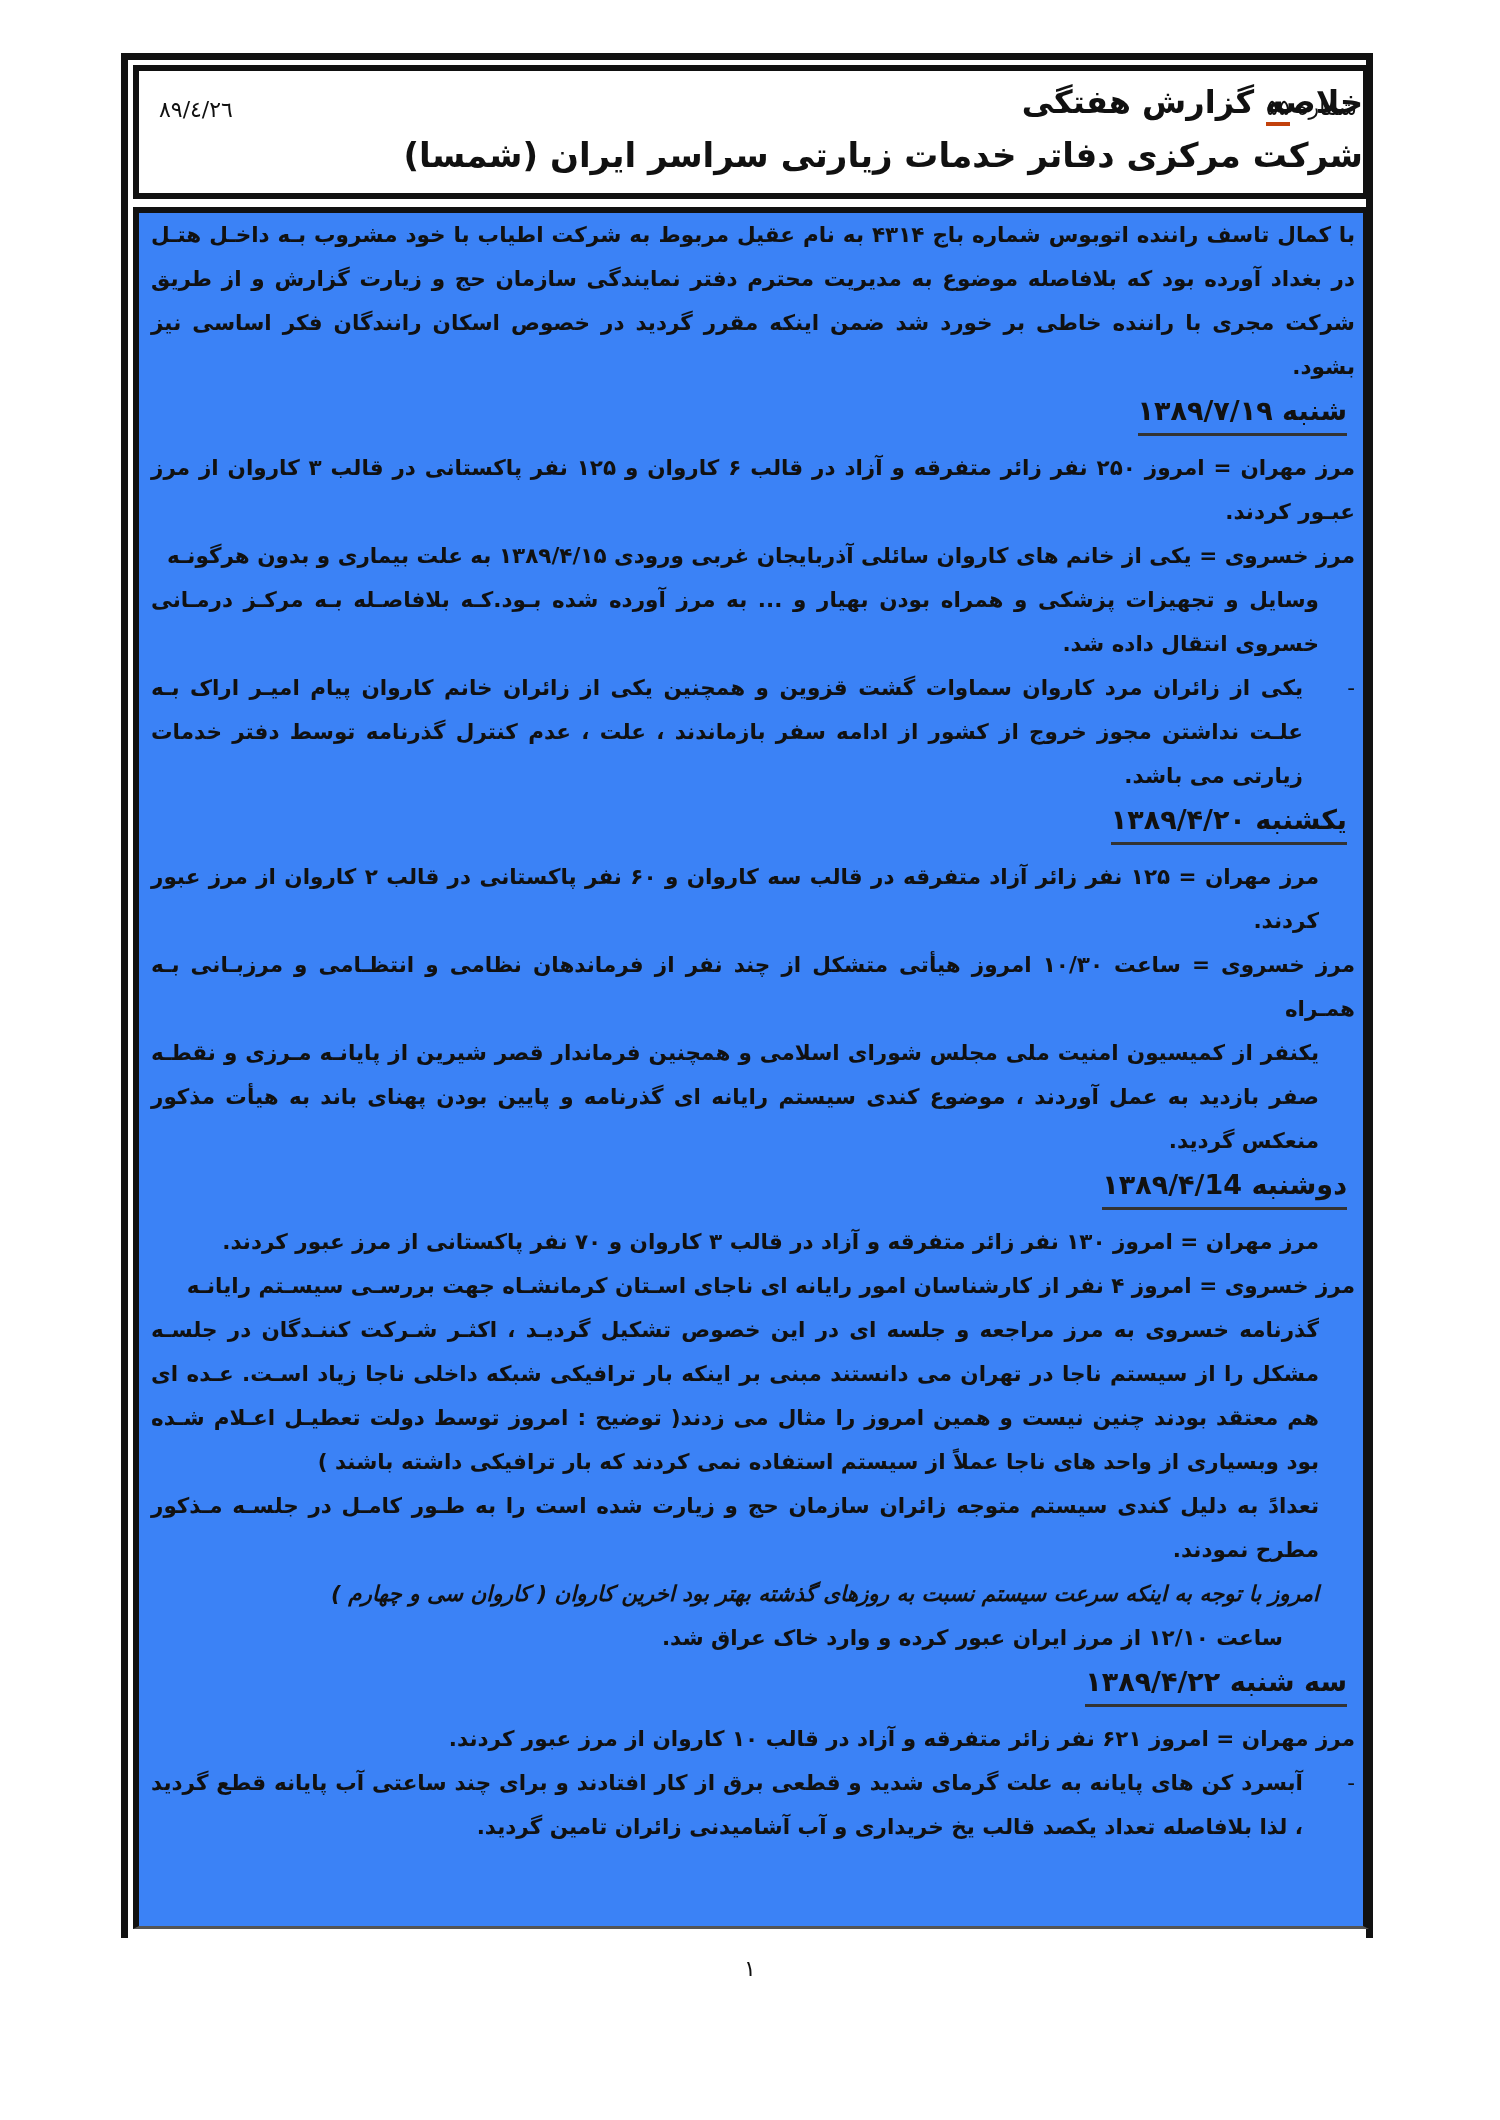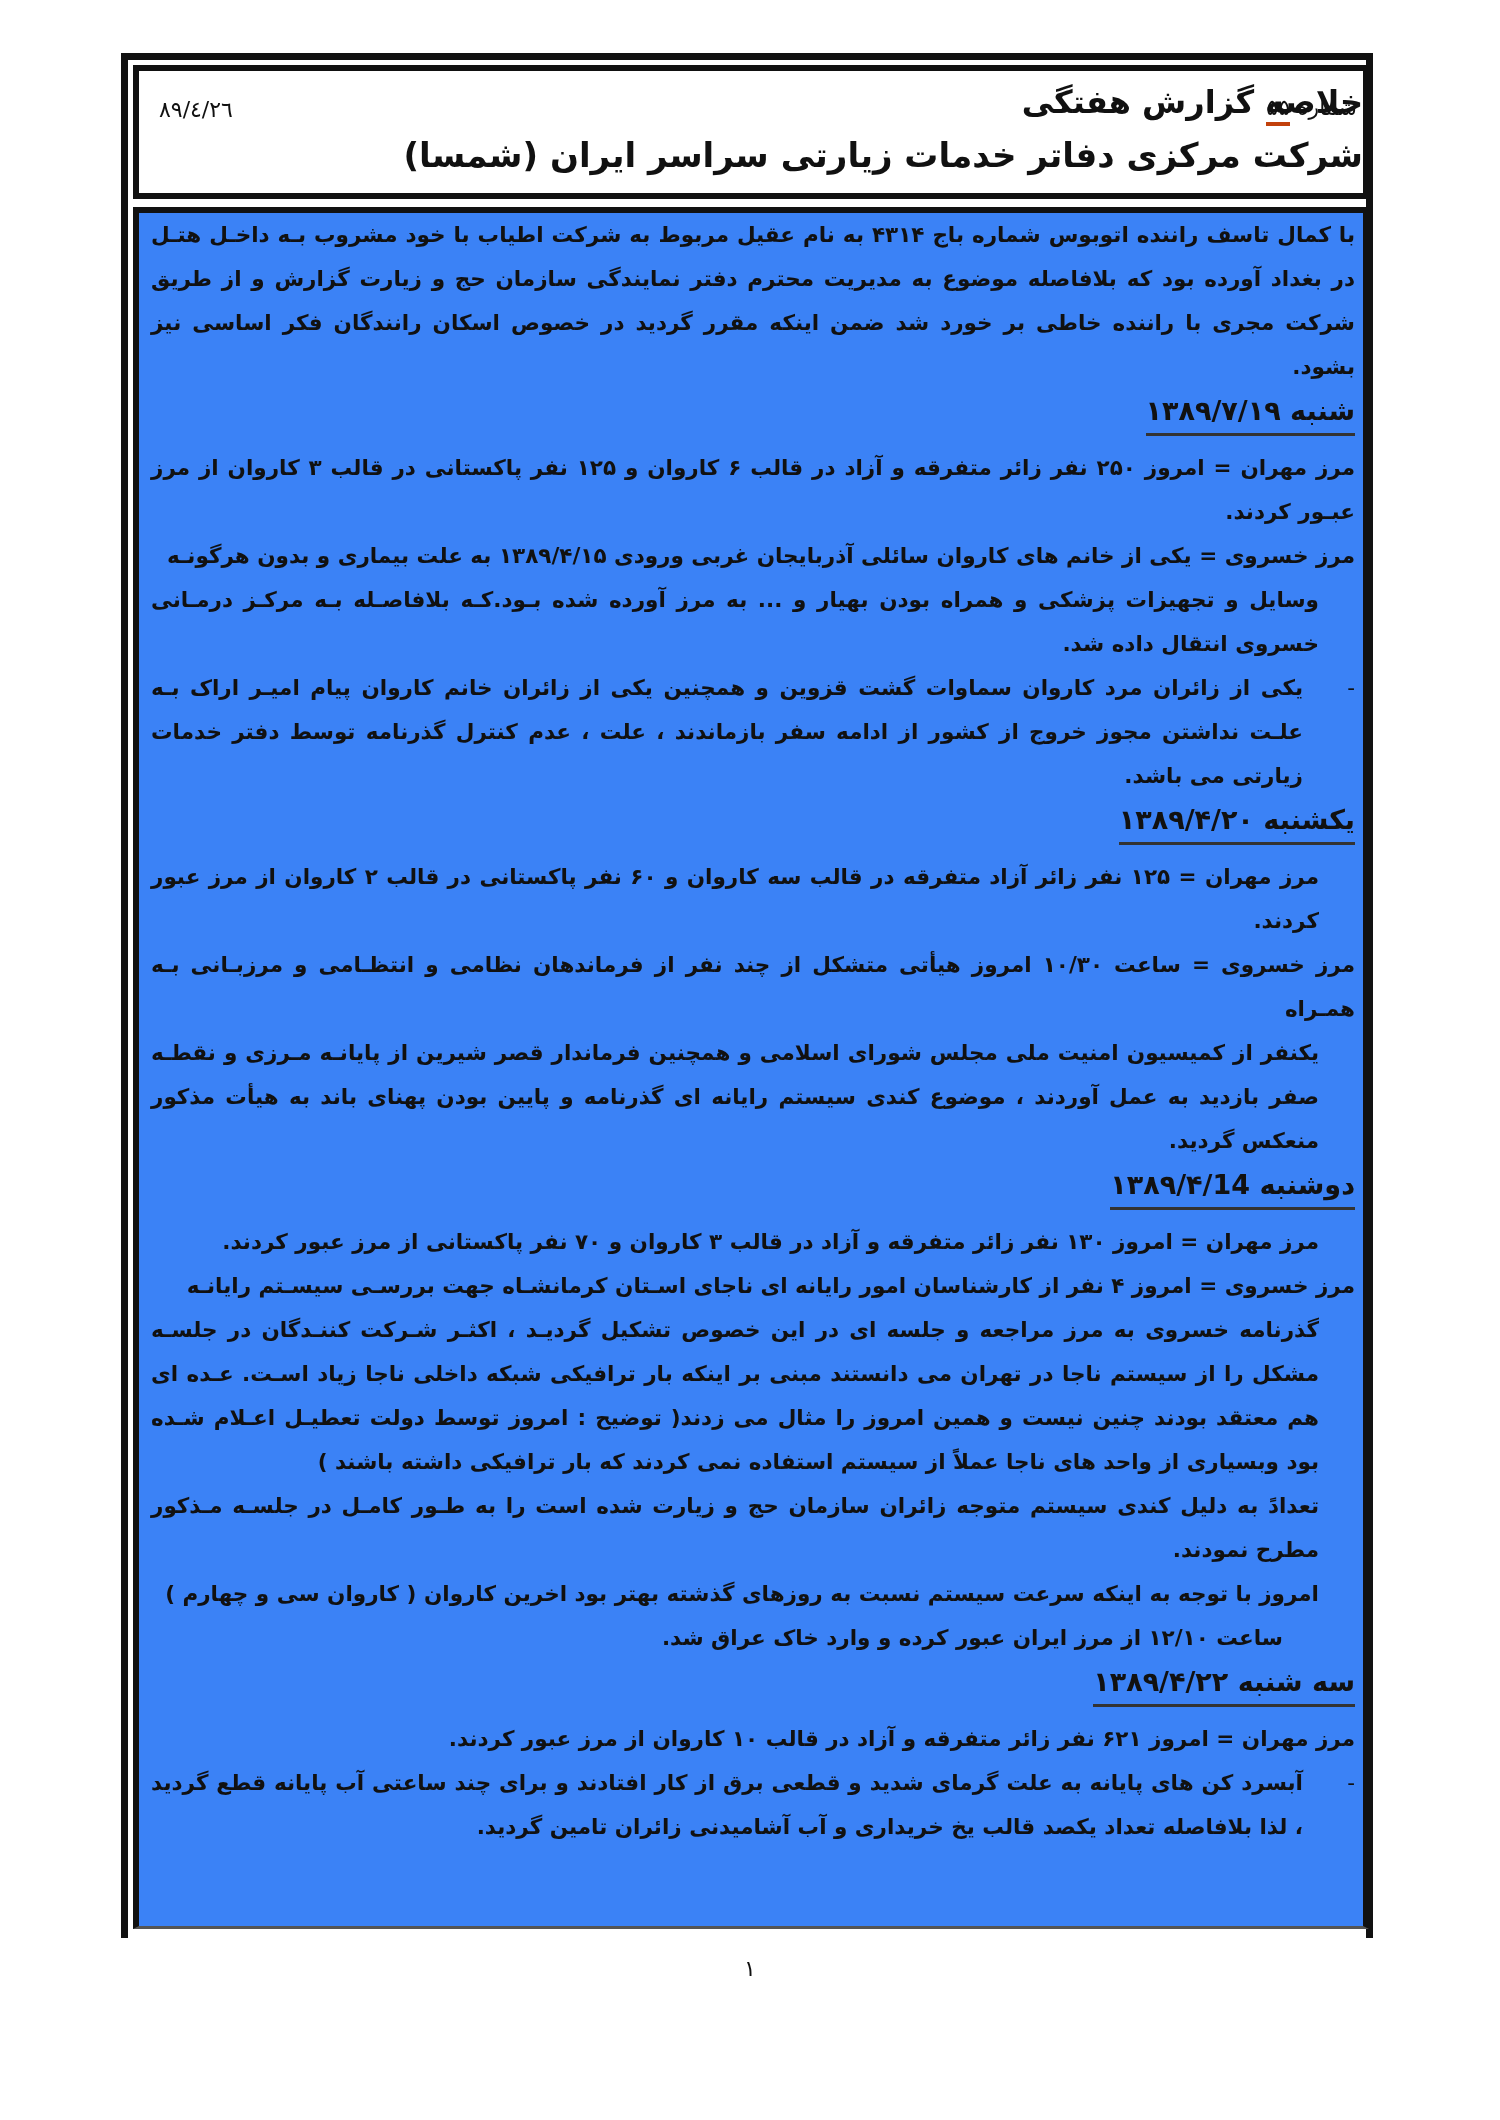--- a/index.html
+++ b/index.html
@@ -42,21 +42,21 @@
       direction: rtl; text-align: justify; text-align-last: right;
       font-size: 21.5px; font-weight: bold; line-height: 44px;
     }
     .para { margin: 0; }
     .hang-line { padding-right: 36px; }
     .bullet { display: flex; direction: rtl; }
     .bullet .dash { width: 52px; flex: 0 0 52px; text-align: center; font-weight: normal; }
     .bullet .btext { flex: 1; }
     .day-heading {
       display: inline-block; font-size: 27px; font-weight: bold;
-      border-bottom: 3px solid #333; line-height: 36px; margin: 4px 0 10px 0; padding-bottom: 4px;
+      border-bottom: 3px solid #333; line-height: 36px; margin: 4px 8px 10px 0; padding-bottom: 4px;
     }
     .heading-row { margin: 0; line-height: 46px; }
     .page-number {
       position: absolute; left: 0; right: 0; top: 1956px; text-align: center;
       font-size: 22px; direction: rtl;
     }
   </style>
 </head>
 <body>
 
@@ -100,21 +100,21 @@
           <div class="heading-row"><span class="day-heading">دوشنبه ۱۳۸۹/۴/14</span></div>
           <p class="para" style="padding-right: 36px;">مرز مهران = امروز ۱۳۰ نفر زائر متفرقه و آزاد در قالب ۳ کاروان و ۷۰ نفر پاکستانی از مرز عبور کردند.</p>
           <div class="para">
             <div>مرز خسروی =  امروز ۴  نفر از کارشناسان امور رایانه ای ناجای اسـتان کرمانشـاه جهت بررسـی سیسـتم رایانـه</div>
             <div class="hang-line">گذرنامه خسروی به مرز مراجعه و جلسه ای در این خصوص تشکیل گردیـد ، اکثـر شـرکت کننـدگان در جلسـه مشکل را از سیستم ناجا در تهران می دانستند مبنی بر اینکه بار ترافیکی شبکه داخلی ناجا زیاد اسـت. عـده ای هم معتقد بودند چنین نیست و همین امروز را مثال می زدند( توضیح : امروز توسط دولت تعطیـل اعـلام شـده بود وبسیاری از واحد های ناجا عملاً از سیستم استفاده نمی کردند که بار ترافیکی داشته باشند )</div>
           </div>
           <div class="para">
             <div class="hang-line">تعدادً به دلیل کندی سیستم متوجه زائران سازمان حج و زیارت شده است را به طـور کامـل در جلسـه مـذکور مطرح نمودند.</div>
           </div>
           <div class="para">
-            <div style="padding-right: 36px;">امروز با توجه به اینکه سرعت سیستم نسبت به روزهای گذشته بهتر بود اخرین کاروان ( کاروان سی و چهارم )</div>
+            <div style="padding-right: 36px; font-style: italic;">امروز با توجه به اینکه سرعت سیستم نسبت به روزهای گذشته بهتر بود اخرین کاروان ( کاروان سی و چهارم )</div>
             <div class="hang-line" style="padding-right: 72px;">ساعت ۱۲/۱۰ از مرز ایران  عبور کرده و وارد خاک عراق شد.</div>
           </div>
         </div>
         <div>
           <div class="heading-row"><span class="day-heading">سه شنبه ۱۳۸۹/۴/۲۲</span></div>
           <p class="para">مرز مهران = امروز ۶۲۱ نفر زائر متفرقه و آزاد در قالب ۱۰ کاروان از مرز عبور کردند.</p>
           <div class="bullet">
             <span class="dash">-</span>
             <span class="btext">آبسرد کن های پایانه به علت گرمای شدید و قطعی برق از کار افتادند و برای چند ساعتی آب پایانه قطع گردید ، لذا بلافاصله تعداد یکصد قالب یخ خریداری و آب آشامیدنی زائران تامین گردید.</span>
           </div>

